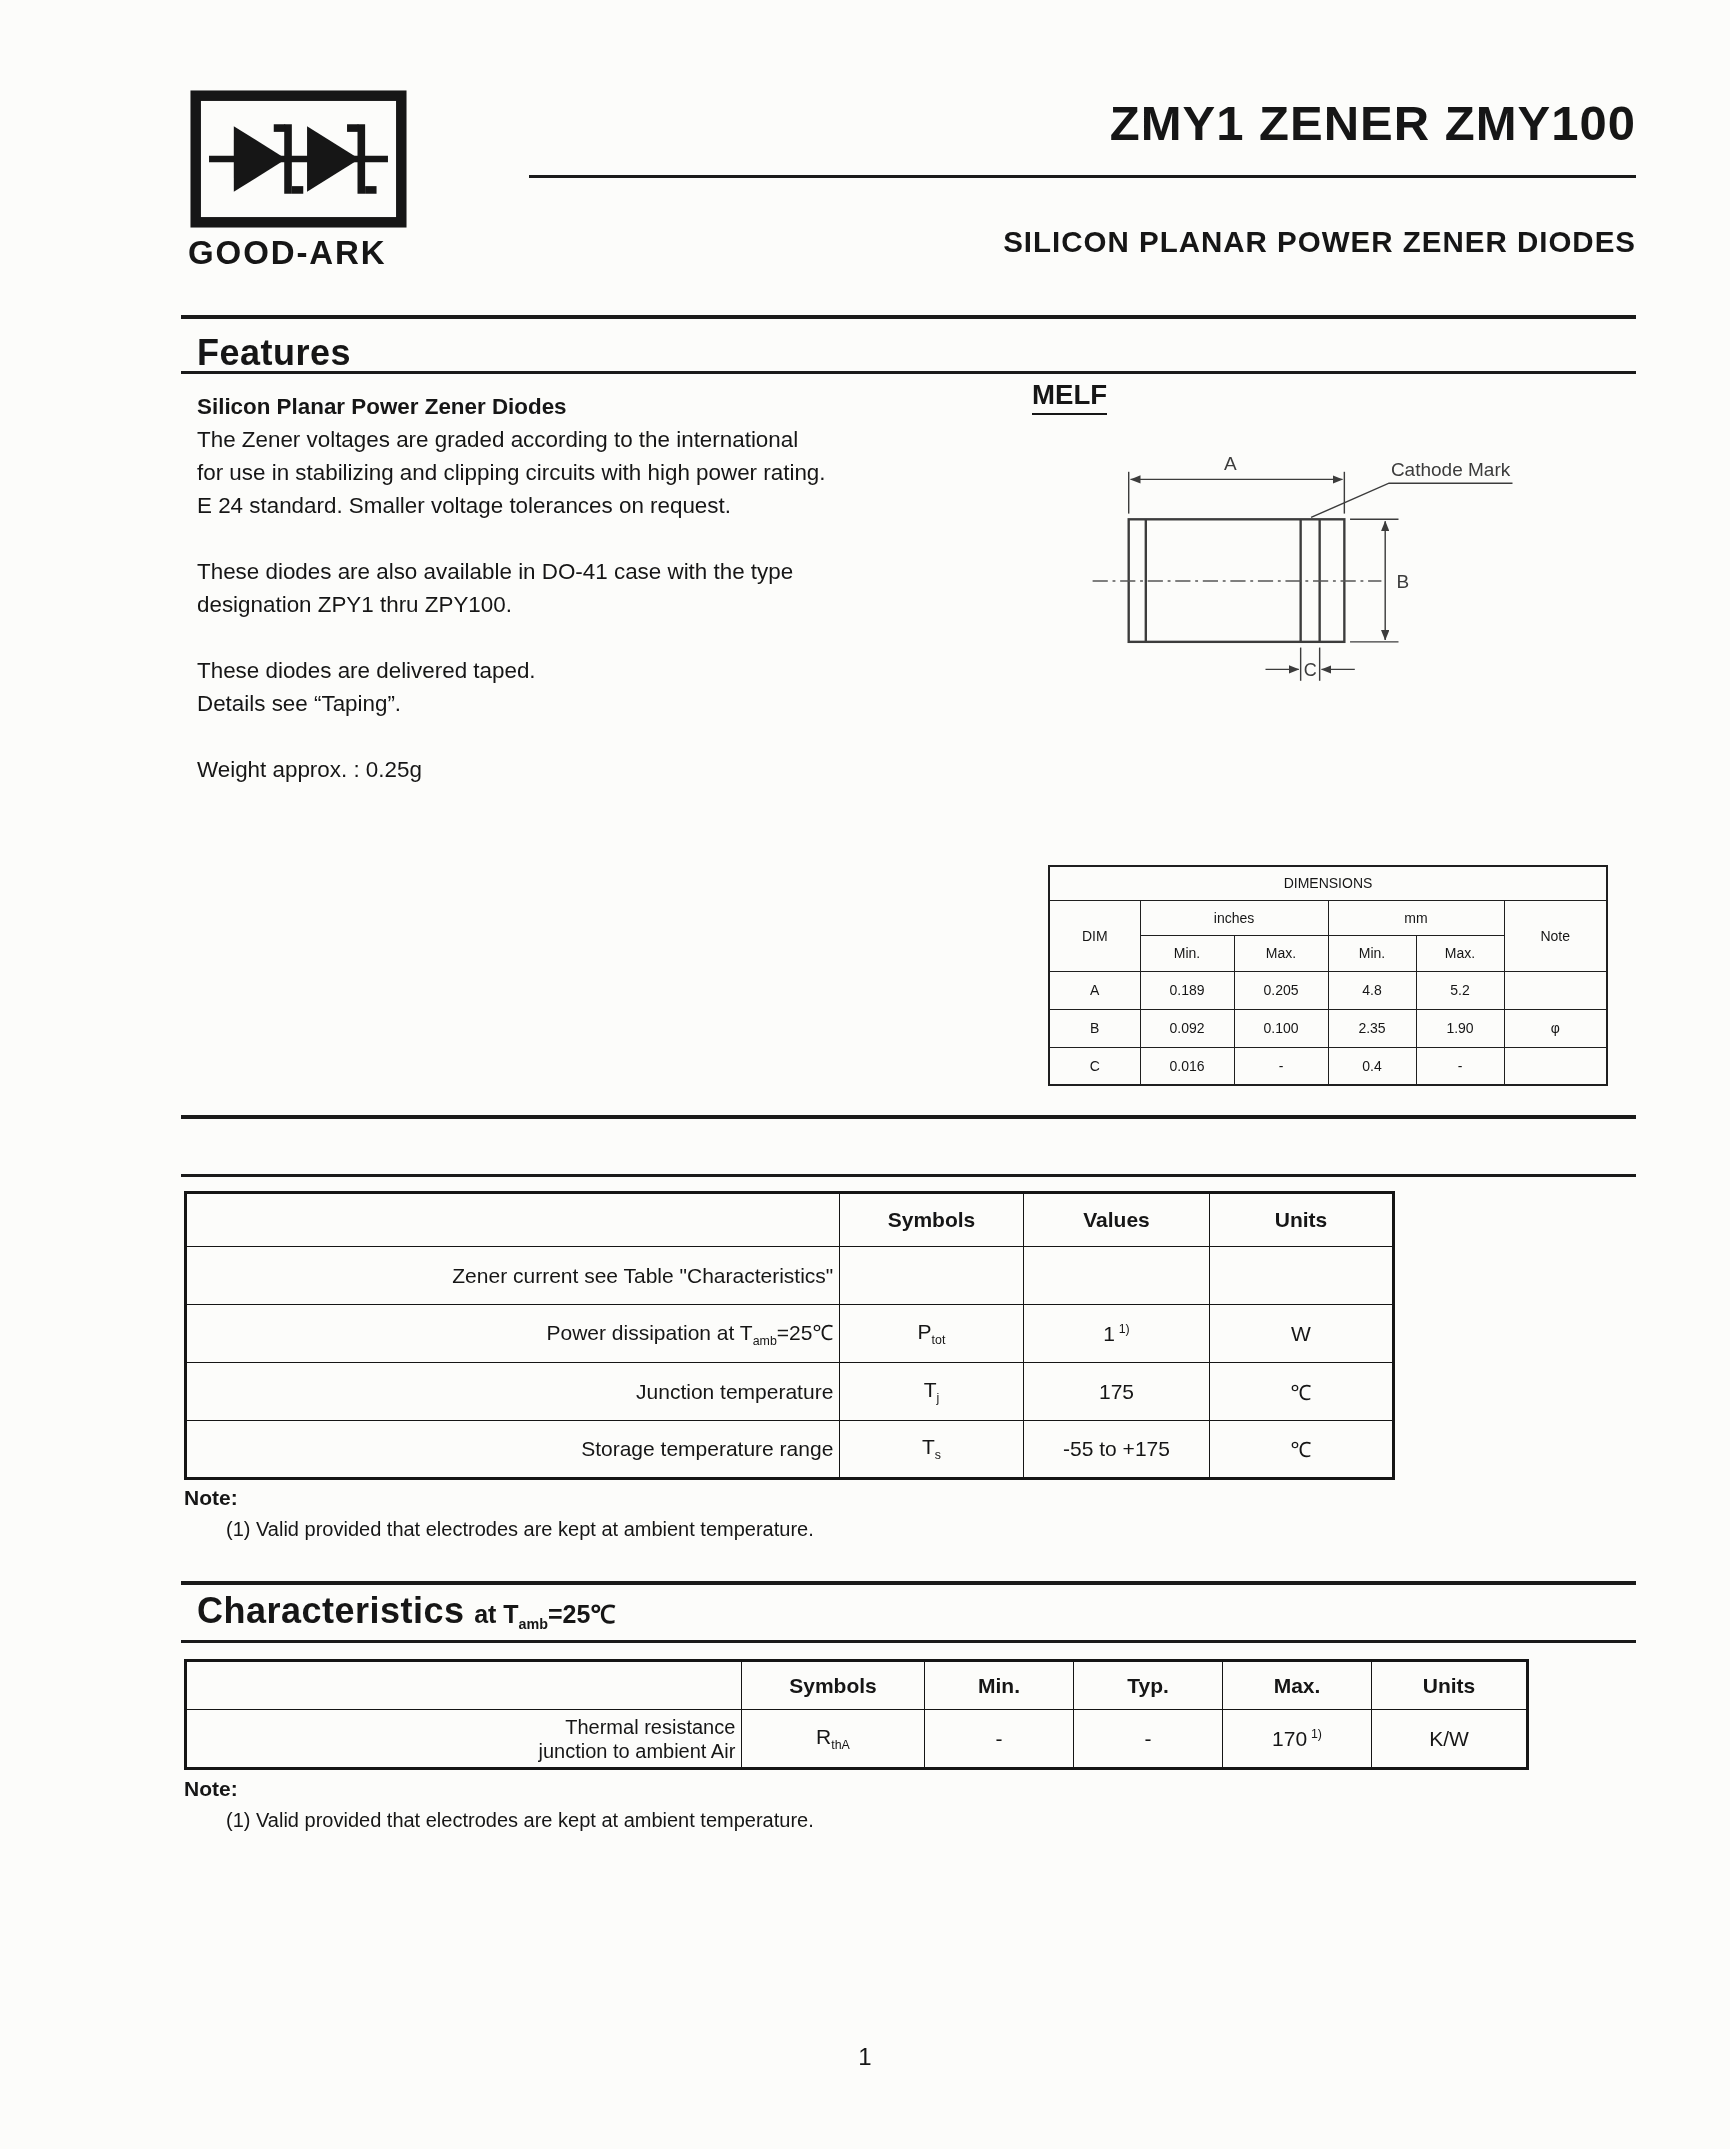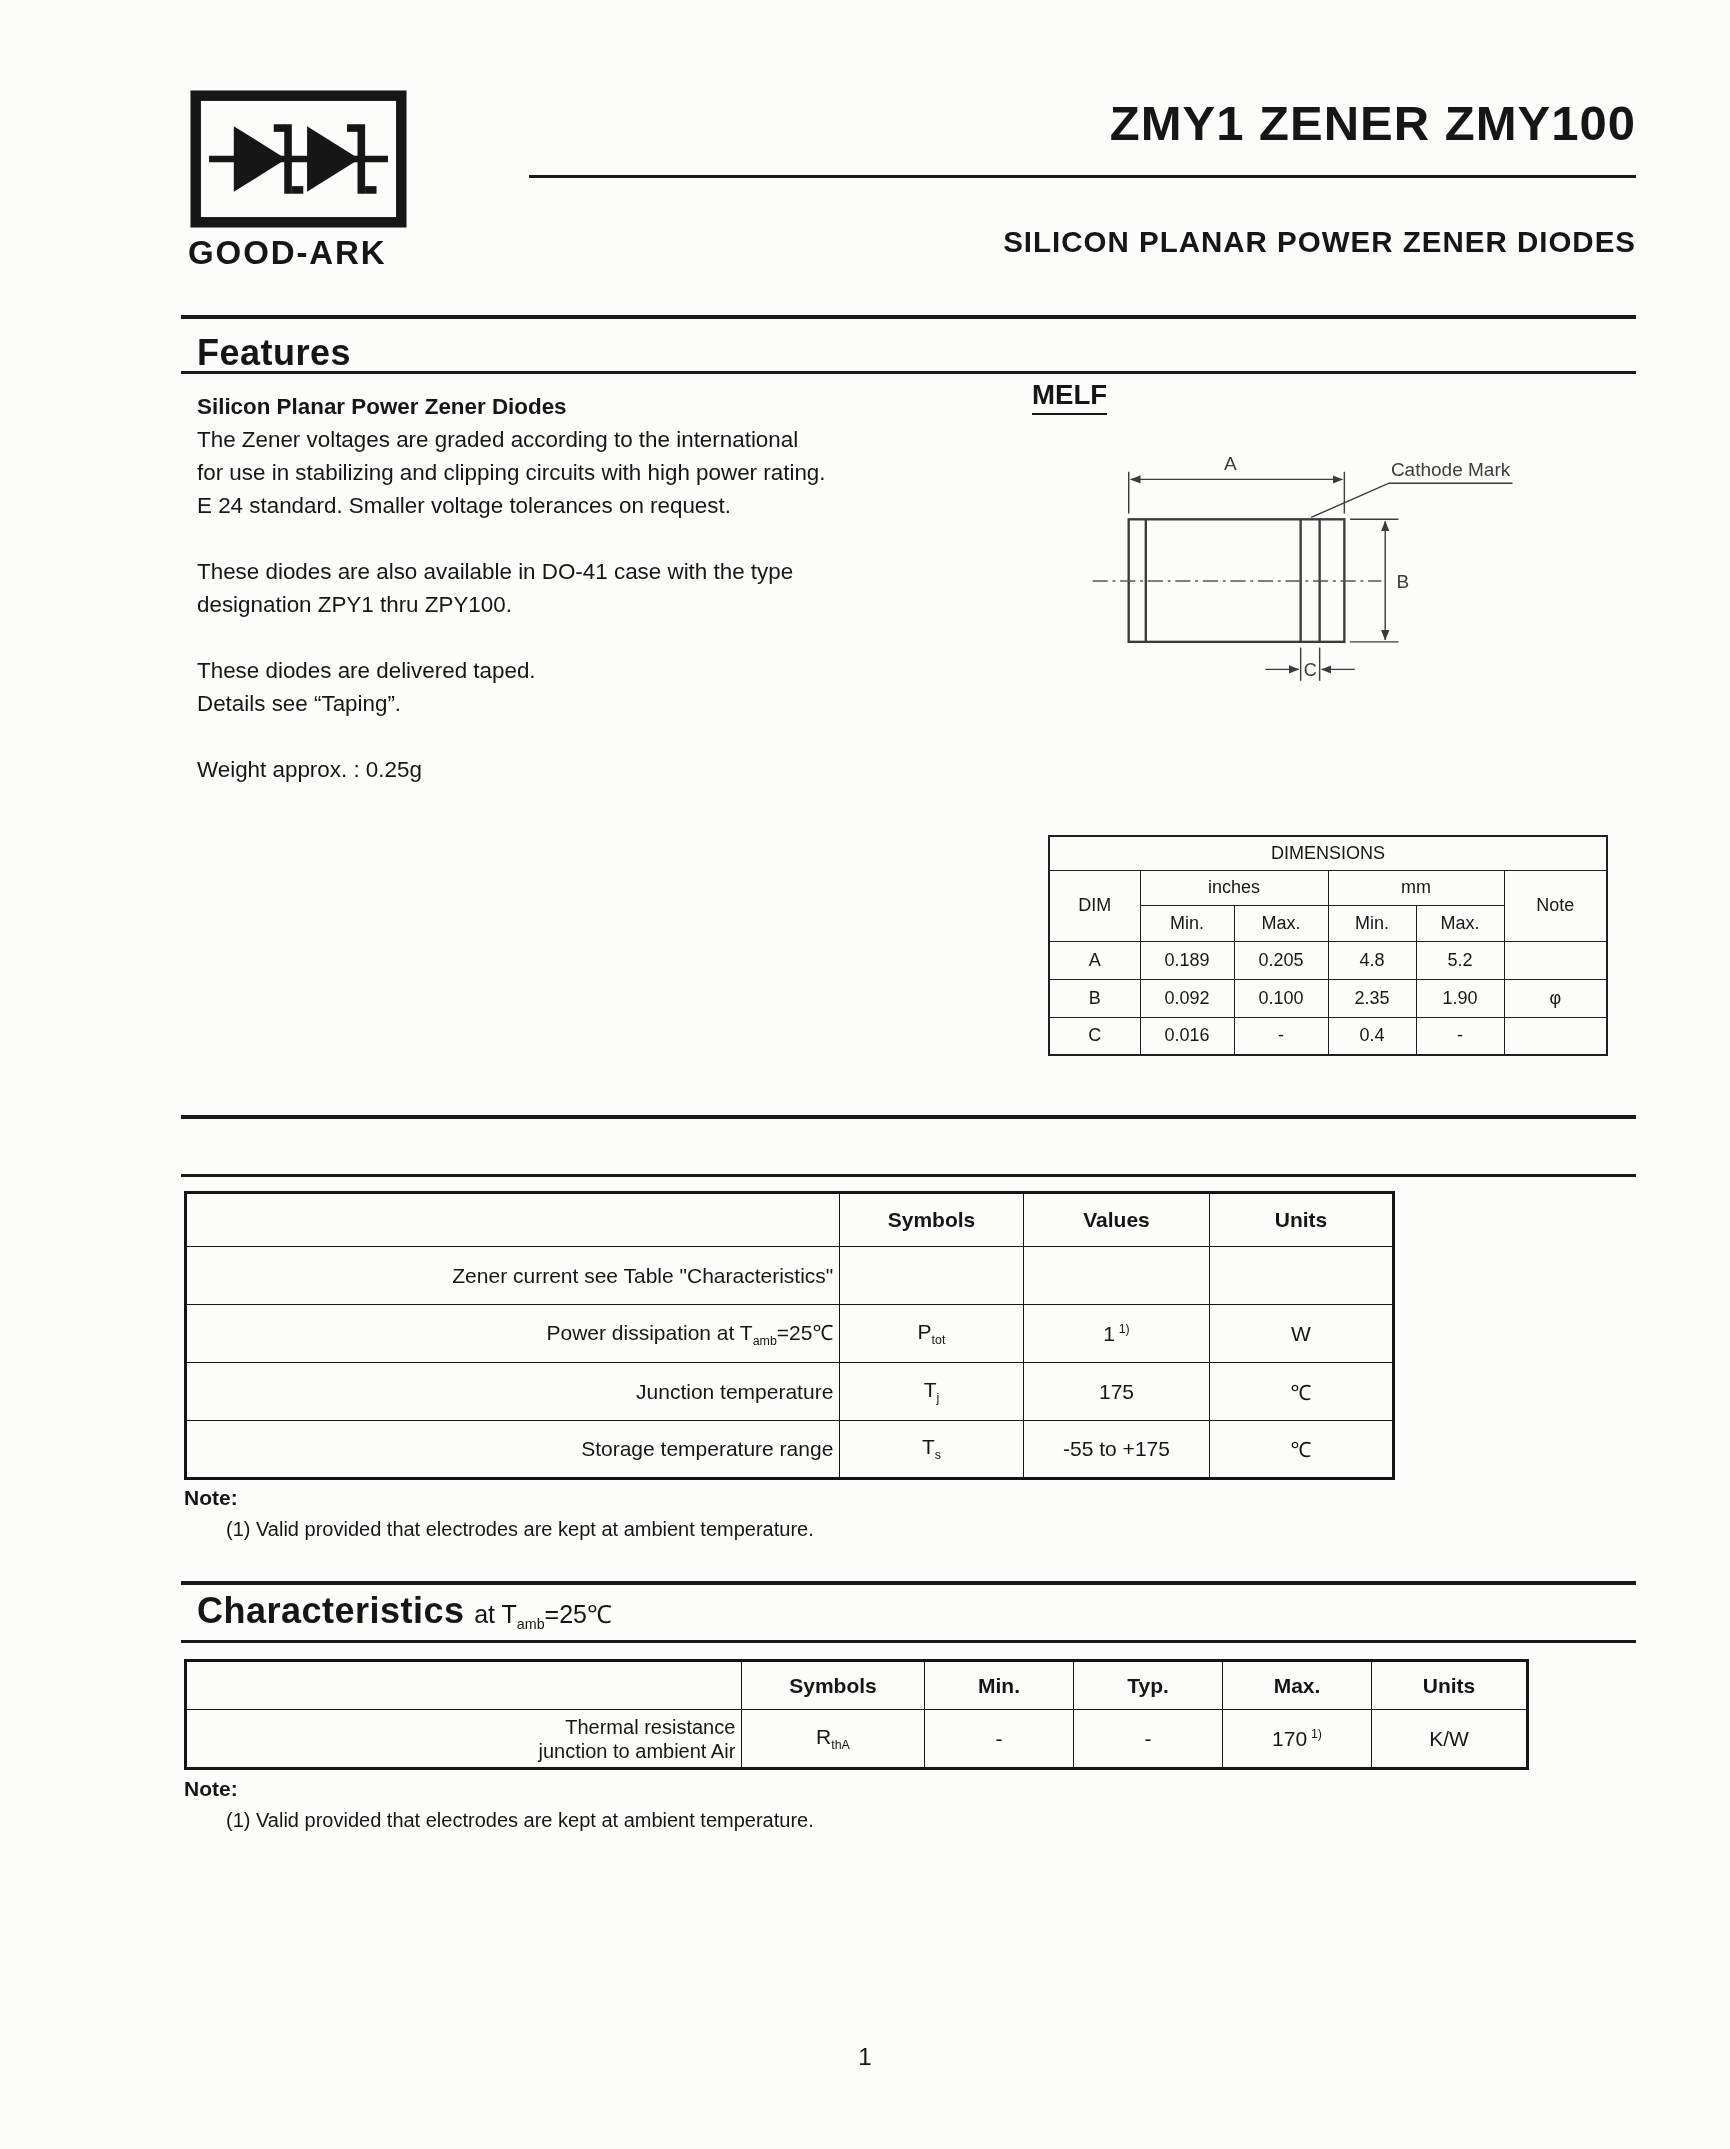--- a/index.html
+++ b/index.html
@@ -12,32 +12,32 @@
 
   
   .brand{left:188px;top:234px;font-size:33px;font-weight:bold;letter-spacing:1.9px;}
   .doc-title{right:94px;top:95px;font-size:49px;font-weight:bold;letter-spacing:1px;}
   .subtitle{right:94px;top:225px;font-size:29.5px;font-weight:bold;letter-spacing:1px;}
 
   
   .sec-title{font-size:36px;font-weight:bold;letter-spacing:0.5px;margin-top:9px;}
   .sec-cond{font-size:25px;font-weight:normal;margin-left:9.5px;}
   .sec-cond sub{font-size:14.3px;}
-  .sec-cond.heavy{font-weight:normal;}
+  .sec-cond.heavy{font-weight:bold;}
 
   
   .feat-text div{font-size:22.4px;line-height:33px;white-space:nowrap;}
   .pgap{margin-top:33px;}
 
   .melf-label{left:1032px;top:379px;font-size:27.6px;font-weight:bold;
               border-bottom:2.9px solid #161616;padding-bottom:1.9px;}
 
   
   table{border-collapse:collapse;table-layout:fixed;}
-  .dims-table{border:2.4px solid #1f1f1f;font-size:18px;}
+  .dims-table{border:2.4px solid #1f1f1f;font-size:14px;margin-top:30px;}
   .dims-table td{border:1.4px solid #1f1f1f;text-align:center;padding:0 3.8px;overflow:hidden;}
   .dims-table tr.r-title{height:34px;}
   .dims-table tr.r-grp{height:35px;}
   .dims-table tr.r-mm{height:36px;}
   .dims-table tr.r-data{height:38px;}
 
   
   .big-table{border:3.8px solid #151515;font-size:21px;}
   .big-table td{border:1.9px solid #151515;text-align:center;padding:0 5.7px;overflow:hidden;}
   .big-table td.desc{text-align:right;padding-left:13.3px;}

